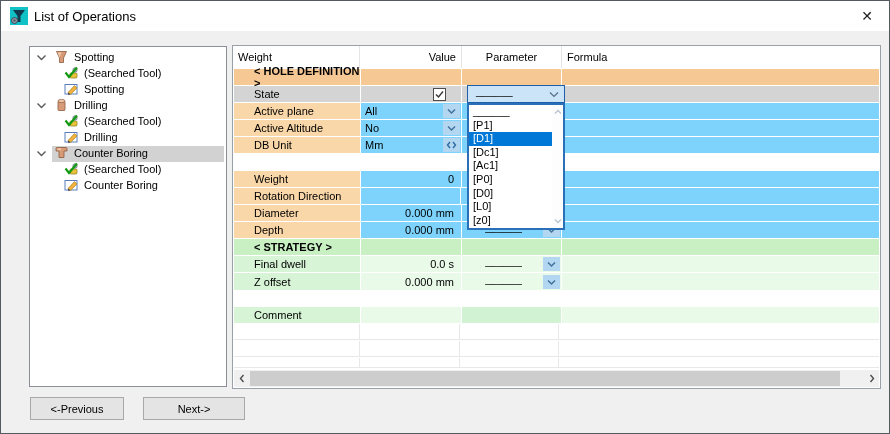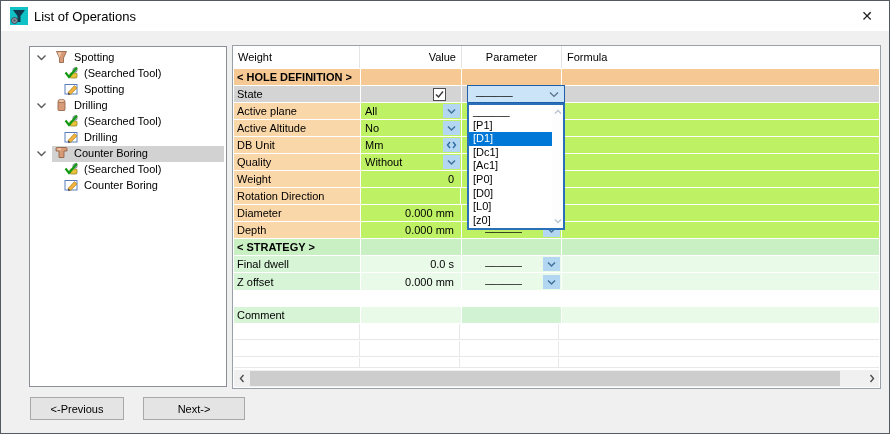--- a/index.html
+++ b/index.html
@@ -30,28 +30,28 @@
   .table-panel { position: absolute; left: 231px; top: 44px; width: 649px; height: 344px;
     background: #ffffff; border: 1px solid #9aa0a8; }
   .thead { position: absolute; left: 0; top: 0; width: 100%; height: 22px; display: flex; background: #fff; }
   .thead .hc { height: 100%; display: flex; align-items: center; border-right: 1px solid #e4e4e4; padding: 0 5px; }
   .hc.h1 { width: 127px; }
   .hc.h2 { width: 102px; justify-content: flex-end; }
   .hc.h3 { width: 100px; justify-content: center; }
   .hc.h4 { flex: 1; border-right: none; text-align: right; }
   .trow { position: absolute; left: 1px; right: 1px; height: 16px; display: flex; }
   .c { height: 16px; display: flex; align-items: center; margin-right: 1px; position: relative; }
-  .cl { width: 126px; padding-left: 3px; }
+  .cl { width: 126px; padding-left: 20px; }
   .cv { width: 100px; }
   .cp { width: 99px; justify-content: center; }
   .cf { flex: 1; margin-right: 0; }
   
   .sec-o .c  { background: #f6c894; font-weight: bold; }
   .row-o .cl { background: #fad7a9; }
-  .row-o .cv, .row-o .cp, .row-o .cf { background: #bef264; }
+  .row-o .cv, .row-o .cp, .row-o .cf { background: #7dd3fc; }
   .row-gray .c { background: #d4d4d4; }
   .sec-g .c  { background: #c8f0c3; font-weight: bold; }
   .row-g .cl { background: #d7f5d6; }
   .row-g .cv, .row-g .cp, .row-g .cf { background: #e9fae9; }
   .row-g.cmt .cp { background: #d2f3d3; }
   .row-empty .c { background: #ffffff; border-right: 1px solid #e8e8e8; border-bottom: 1px solid #e8e8e8; margin-right: 0; }
   .row-empty .cf { border-right: none; }
   
   .vtext { padding-left: 4px; white-space: nowrap; }
   .vnum  { margin-left: auto; padding-right: 7px; white-space: nowrap; }
@@ -273,33 +273,20 @@
             <svg width="11" height="8" viewBox="0 0 11 8">
               <polyline points="4,1 1.5,4 4,7" fill="none" stroke="#2e6da4" stroke-width="1.4"></polyline>
               <polyline points="7,1 9.5,4 7,7" fill="none" stroke="#2e6da4" stroke-width="1.4"></polyline>
             </svg>
           </span>
         </div>
       <div class="c cp"></div>
         <div class="c cf"></div>
     </div>
 
-    <div class="trow row-o" style="top:108px">
-      <div class="c cl">Quality</div>
-      <div class="c cv">
-          <span class="vtext">Without</span>
-        <span class="dd-btn">
-            <svg width="9" height="7" viewBox="0 0 9 7">
-              <polyline points="1,1.5 4.5,5 8,1.5" fill="none" stroke="#41719c" stroke-width="1.5"></polyline>
-            </svg>
-          </span>
-        </div>
-      <div class="c cp"></div>
-        <div class="c cf"></div>
-    </div>
 
     <div class="trow row-o" style="top:125px">
       <div class="c cl">Weight</div>
       <div class="c cv">
           <span class="vnum">0</span>
         </div>
       <div class="c cp"></div>
         <div class="c cf"></div>
     </div>
 

